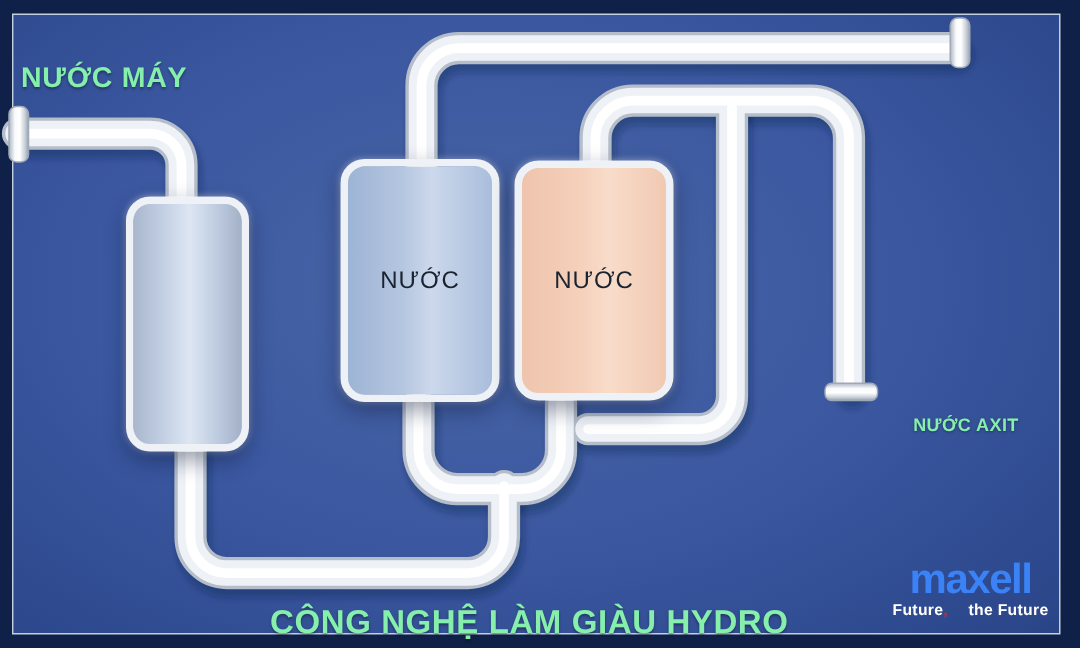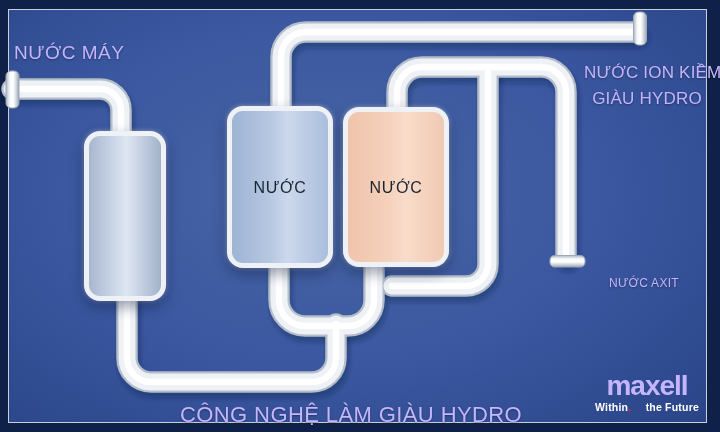--- a/index.html
+++ b/index.html
@@ -34,30 +34,30 @@
   }
   .tank-acid{
     left:343px;top:107px;width:106px;height:160px;
     background:linear-gradient(90deg,#efc4ad 0%,#f5d0ba 40%,#f8dcca 60%,#f1c9b2 100%);
   }
   .tank-label{
     color:#1a2330;font-size:16px;font-weight:400;letter-spacing:.6px;
     line-height:27px;text-align:center;
   }
   .lbl{
-    position:absolute;color:#c4b5fd;font-weight:400;
+    position:absolute;color:#86efac;font-weight:700;
     text-shadow:0 1px 2px rgba(0,0,0,.35);white-space:nowrap;
   }
   .lbl-tap{left:14px;top:42px;font-size:19px;letter-spacing:.5px;}
   .lbl-ion{left:584px;top:60px;width:126px;text-align:center;font-size:17px;line-height:26px;letter-spacing:.2px;}
   .lbl-acid{left:598px;top:276px;width:92px;text-align:center;font-size:12px;letter-spacing:.3px;}
   .lbl-title{left:180px;top:402px;width:342px;text-align:center;font-size:22px;letter-spacing:.4px;}
   .brand{position:absolute;left:595px;top:372px;width:104px;text-align:center;}
   .brand-logo{
-    font-size:28px;font-weight:700;color:#c4b5fd;letter-spacing:-1px;line-height:1;
+    font-size:28px;font-weight:700;color:#3b82f6;letter-spacing:-1px;line-height:1;
     font-family:"Liberation Sans",sans-serif;
   }
   .brand-tagline{
     display:flex;justify-content:space-between;margin-top:1px;
     color:#ffffff;font-size:10.5px;font-weight:700;letter-spacing:.2px;
   }
   .brand-comma{color:#d7282f;}
 </style>
 </head>
 <body>
@@ -139,29 +139,25 @@
   </div>
 
   <div class="tank tank-acid">
     <div class="tank-label">
       <div>NƯỚC</div>
     </div>
   </div>
 
   <div class="lbl lbl-tap">NƯỚC MÁY</div>
 
-  <div class="lbl lbl-ion">
-    <div>NƯỚC ION KIỀM</div>
-    <div>GIÀU HYDRO</div>
-  </div>
 
   <div class="lbl lbl-acid">NƯỚC AXIT</div>
 
   <div class="lbl lbl-title">CÔNG NGHỆ LÀM GIÀU HYDRO</div>
 
   <div class="brand">
     <div class="brand-logo">maxell</div>
     <div class="brand-tagline">
-      <span><span>Within</span><span class="brand-comma">,</span></span>
+      <span><span>Future</span><span class="brand-comma">,</span></span>
       <span>the Future</span>
     </div>
   </div>
 </div>
 
 </body></html>

